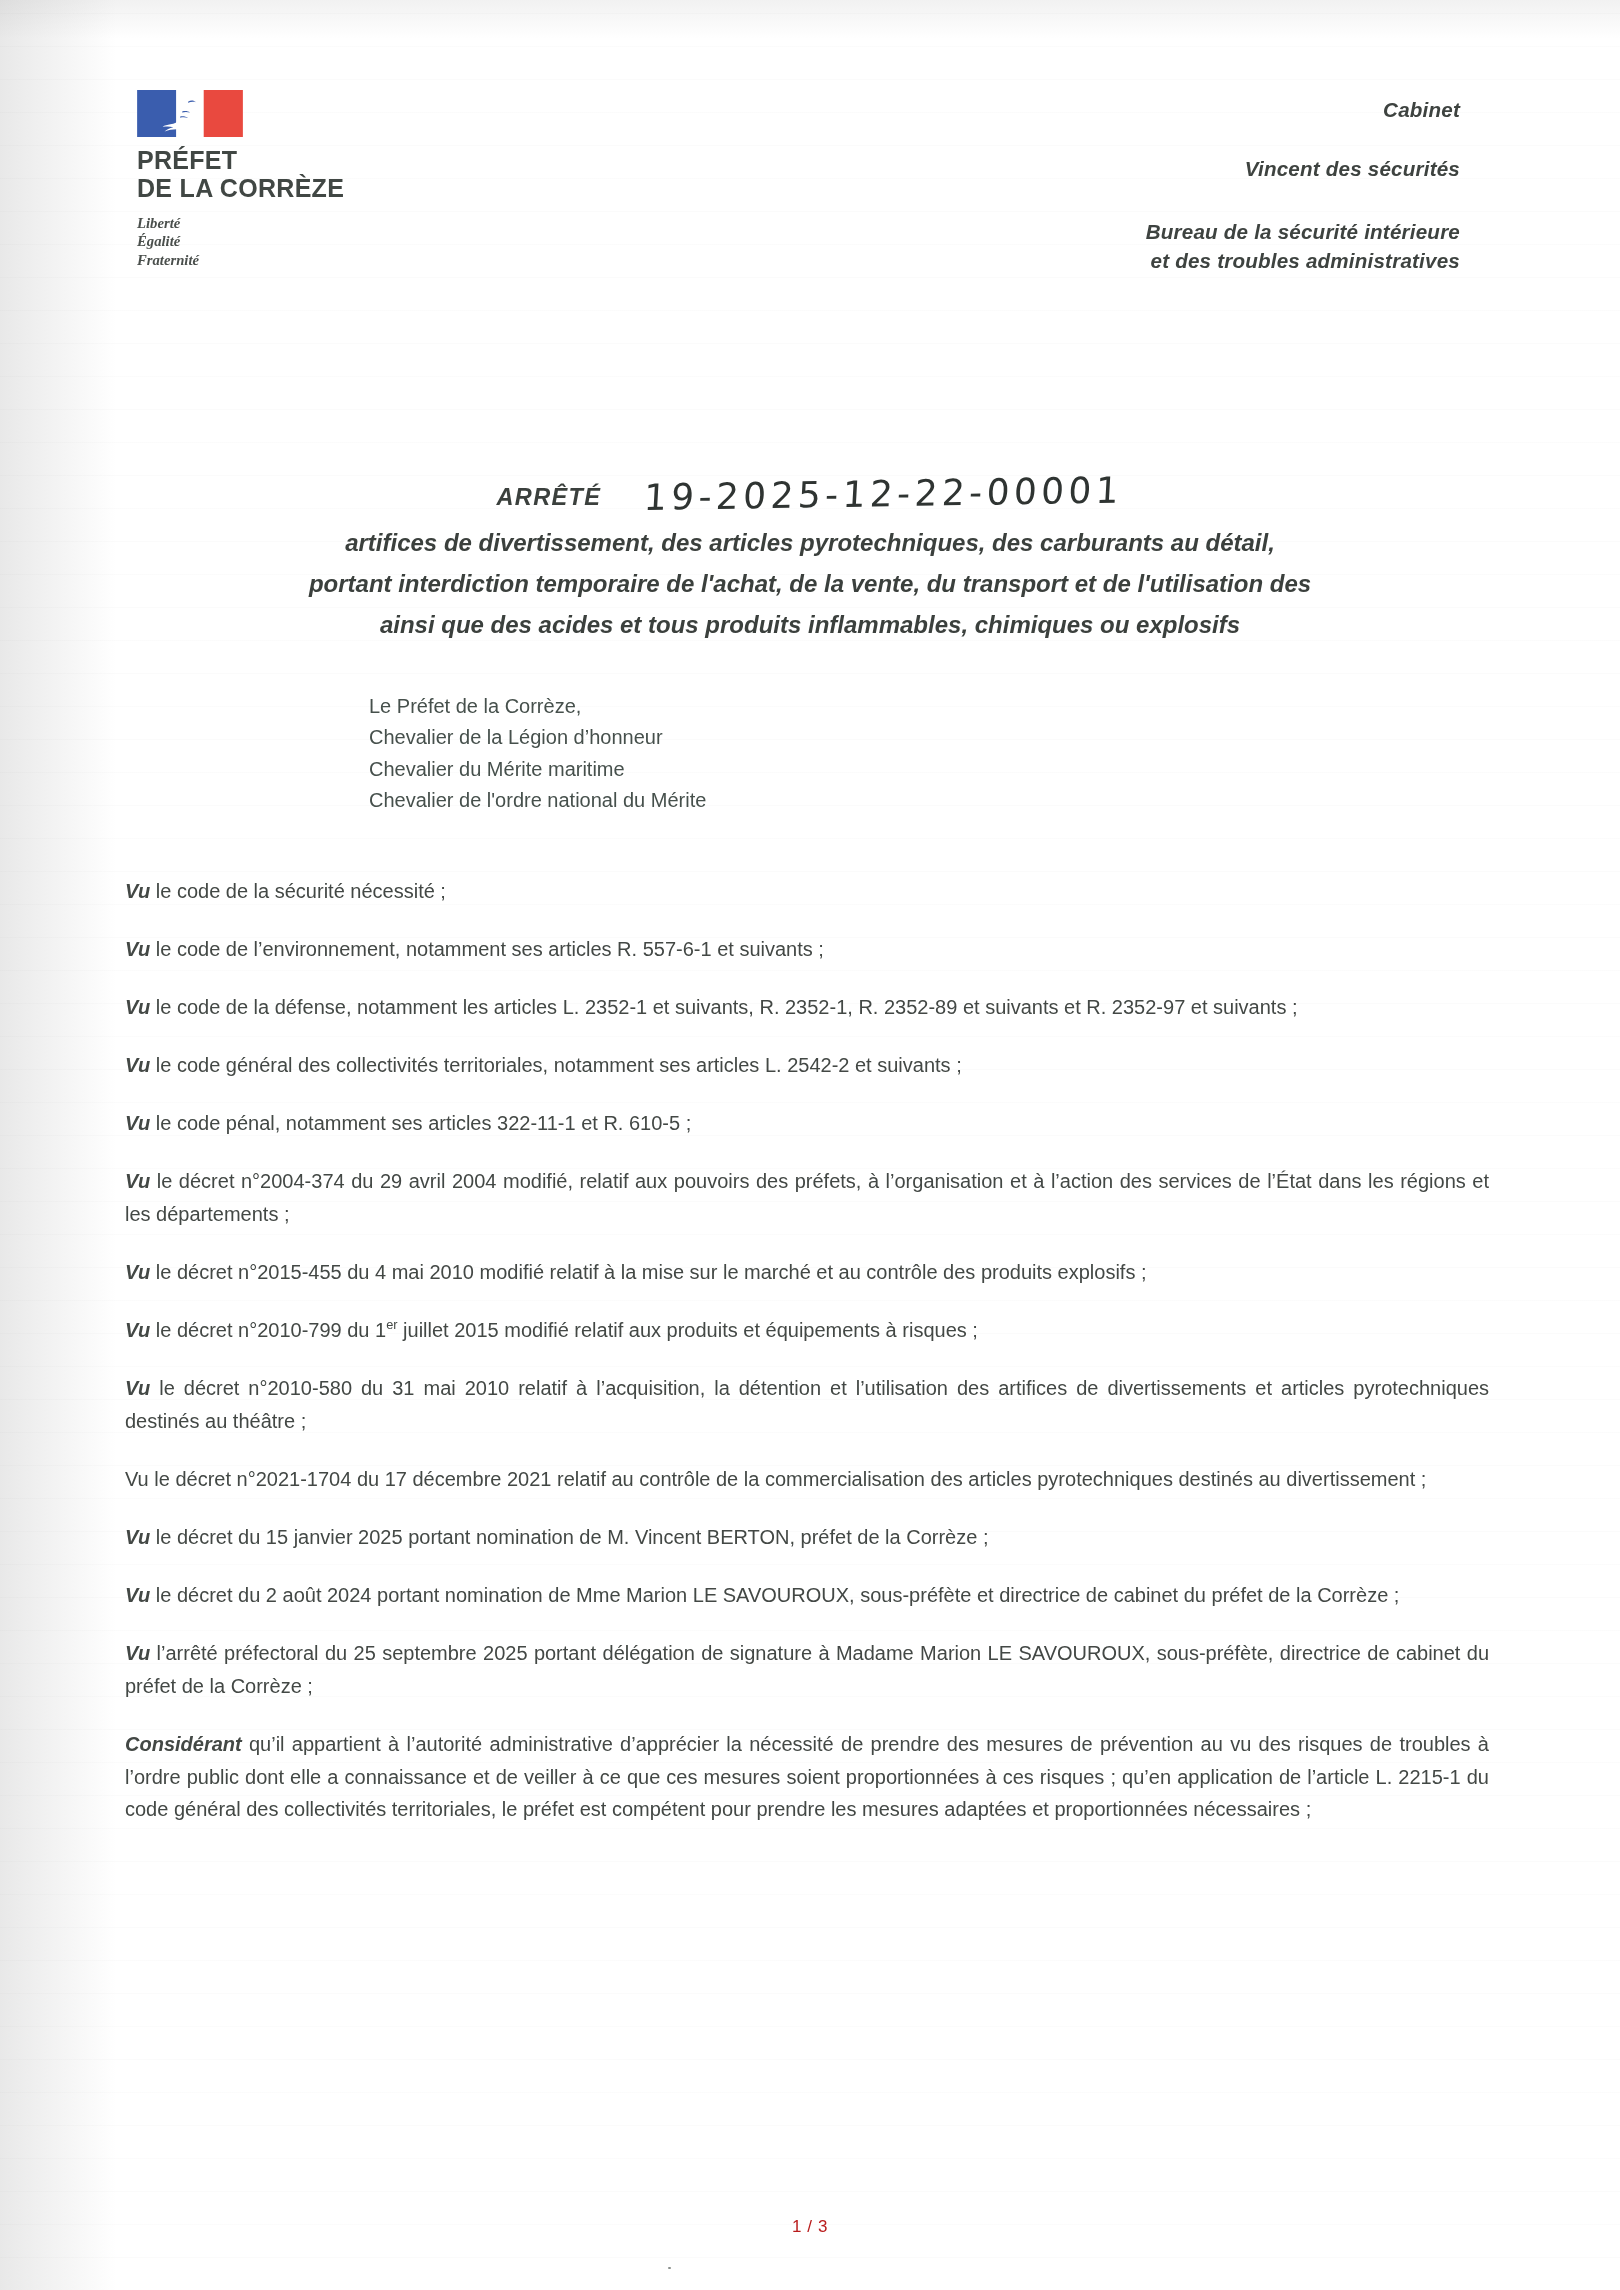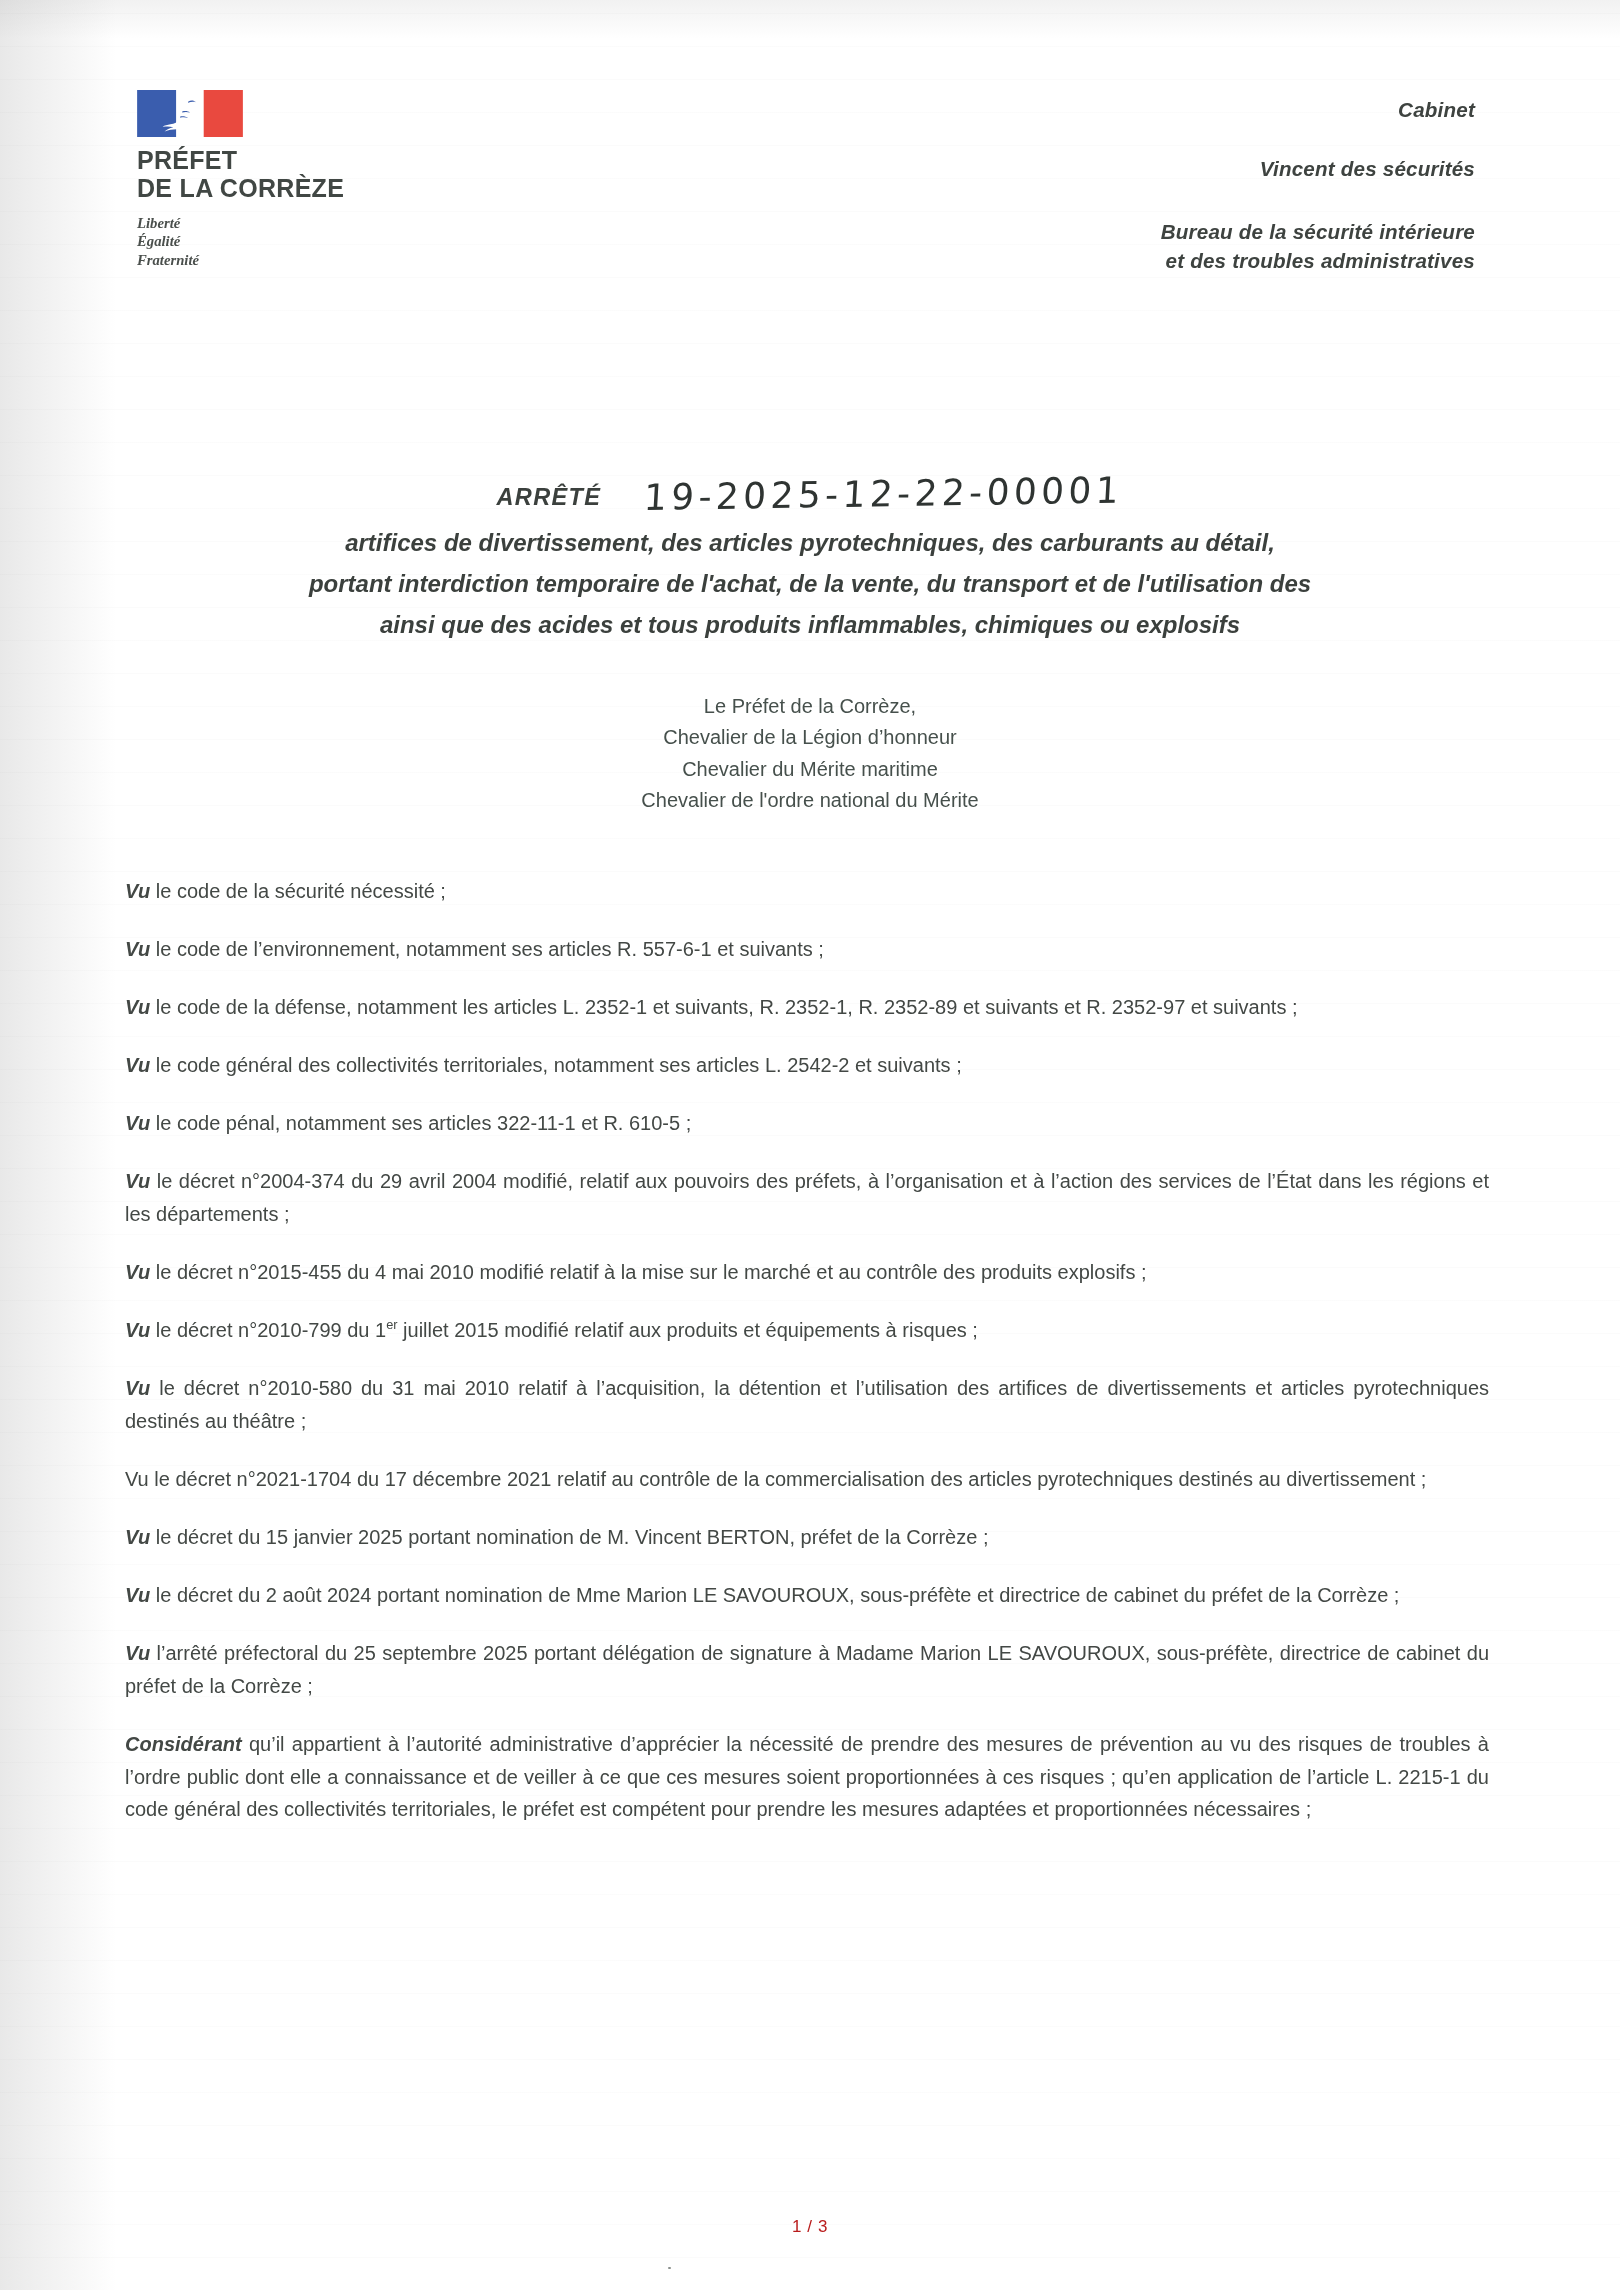--- a/index.html
+++ b/index.html
@@ -82,21 +82,21 @@
     font-family: "Liberation Serif", serif;
     font-style: italic;
     font-weight: 700;
     font-size: 14.7px;
     line-height: 1.28;
     color: #4a4f4c;
   }
 
   .dept-block {
     position: absolute;
-    right: 145px;
+    right: 160px;
     top: 7.8px;
     text-align: right;
     font-style: italic;
     font-weight: 700;
     color: #3e4340;
   }
   .dept-cabinet {
     font-size: 20.6px;
     letter-spacing: 0.2px;
   }
@@ -156,21 +156,20 @@
     color: #3b403d;
   }
 
   
   .honours {
     position: absolute;
     left: 50%;
     transform: translateX(-50%);
     top: 691px;
     width: 882px;
-    text-align: center;
     font-size: 20px;
     line-height: 1.57;
     font-weight: 400;
     color: #46504c;
   }
 
   
   .body {
     position: absolute;
     left: 125px;

